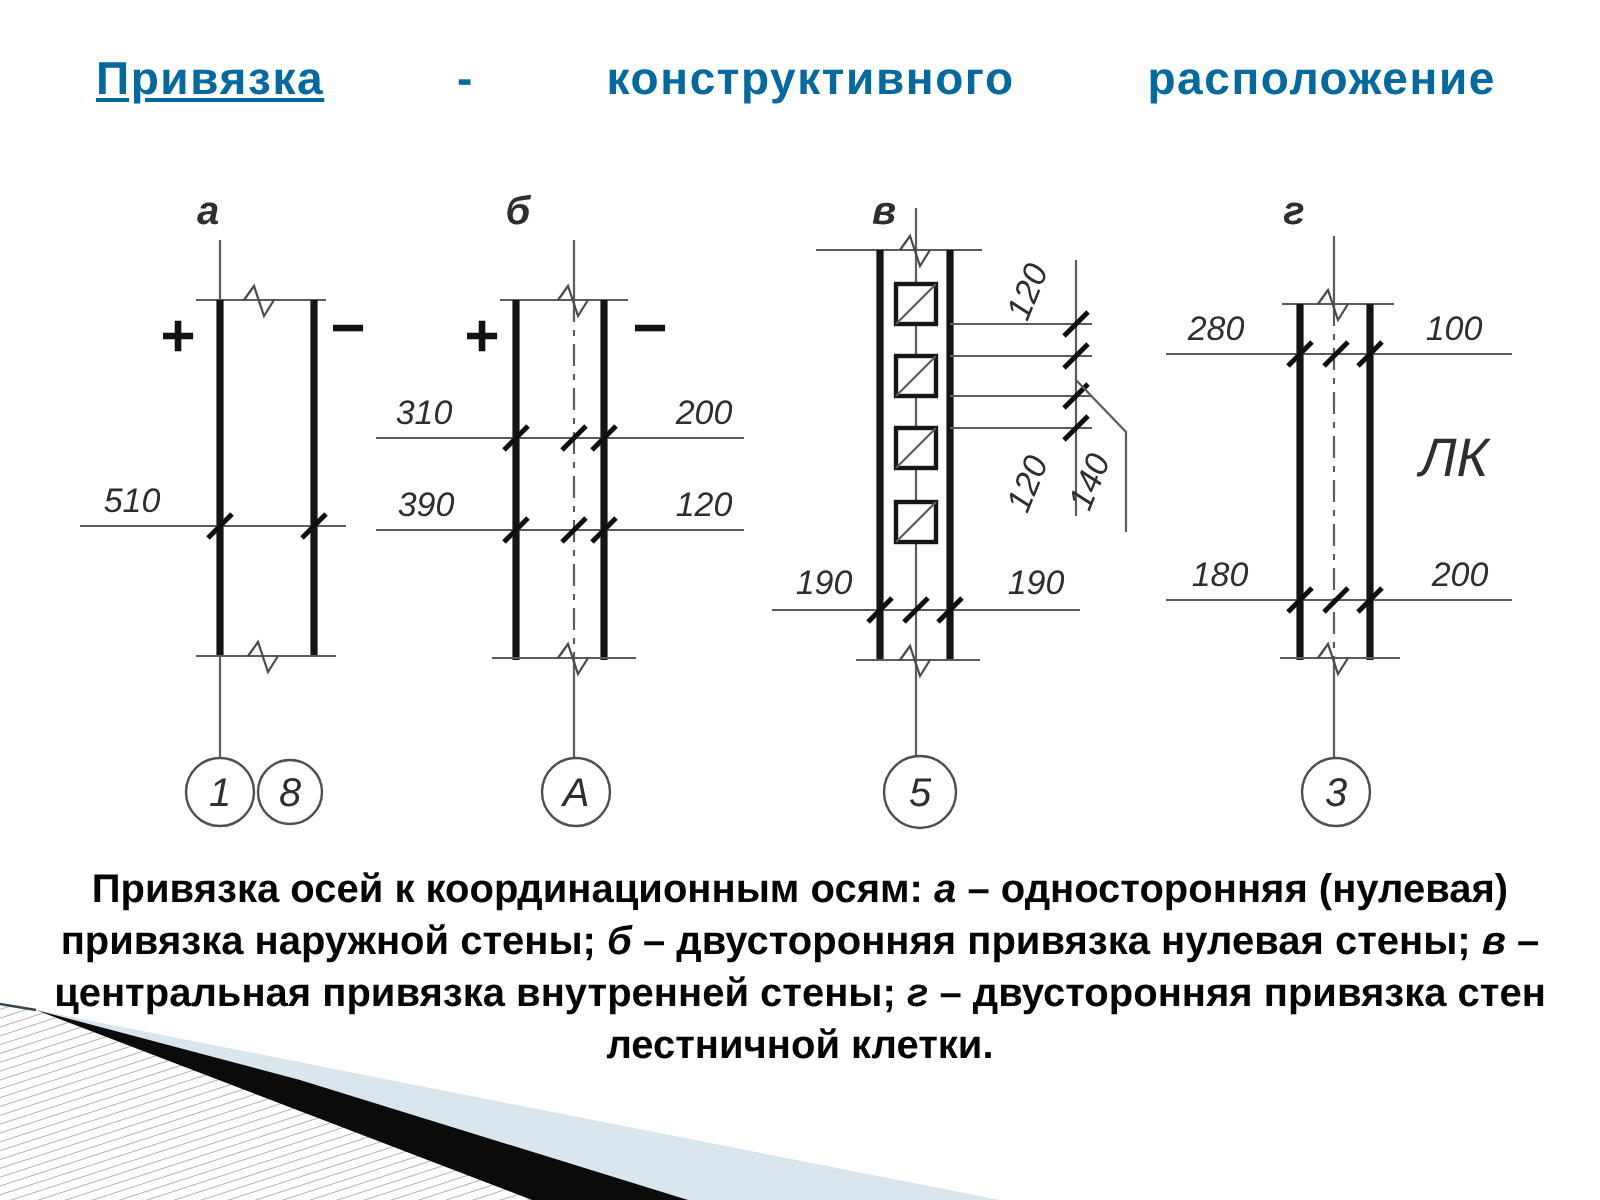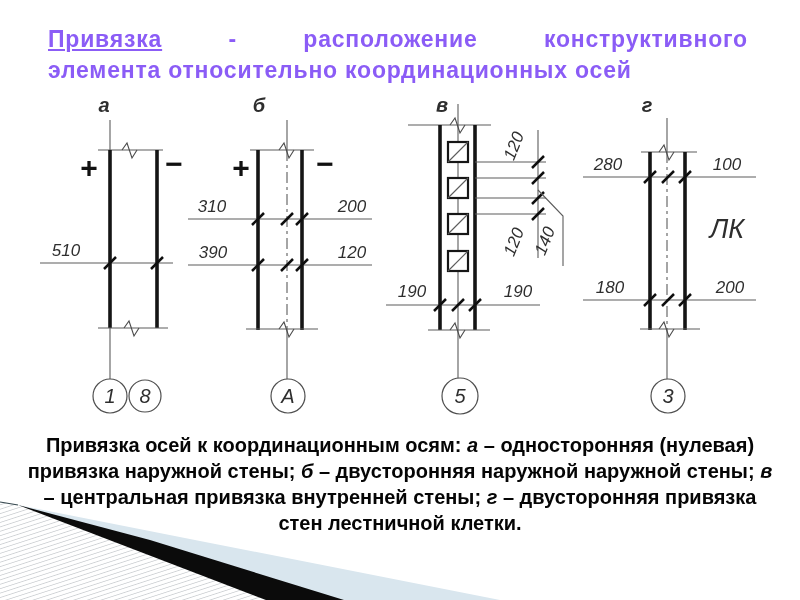--- a/index.html
+++ b/index.html
@@ -1,19 +1,19 @@
 <!DOCTYPE html>
 <html><head>
 <meta charset="utf-8">
 <style>
   html,body{margin:0;padding:0;background:#ffffff;}
   #stage{position:relative;width:800px;height:600px;background:#fff;overflow:hidden;
          font-family:"Liberation Sans",sans-serif;}
   
-  .title{position:absolute;left:48px;top:24px;width:700px;color:#8b5cf6;
+  .title{position:absolute;left:48px;top:24px;width:700px;color:#0369a1;
          font-weight:bold;font-size:23px;letter-spacing:0.8px;line-height:31px;}
   .title-line1{display:flex;justify-content:space-between;}
   .title-underline{text-decoration:underline;}
   
   .caption{position:absolute;left:22px;top:432px;width:756px;text-align:center;
            color:#050505;font-weight:bold;font-size:20px;line-height:26px;}
   .caption .it{font-style:italic;}
   
   #diagram{position:absolute;left:0;top:0;pointer-events:none;}
   .thin{stroke:#5c5c5c;stroke-width:1.1;fill:none;}
@@ -34,24 +34,23 @@
 </style>
 </head>
 <body>
 
 <div id="stage">
 
   <div class="title">
     <div class="title-line1">
       <span class="title-underline">Привязка</span>
       <span>-</span>
+      <span>конструктивного</span>
       <span>расположение</span>
-      <span>конструктивного</span>
     </div>
-    <div>элемента относительно координационных осей</div>
   </div>
 
   <svg id="diagram" width="800" height="600" viewBox="0 0 800 600" xmlns="http://www.w3.org/2000/svg">
 
     <g>
       <text x="104" y="112" text-anchor="middle" class="fig-label">а</text>
       <line x1="110" y1="120" x2="110" y2="379" class="thin"></line>
       <line x1="98" y1="150" x2="163" y2="150" class="thin"></line>
       <path d="M-8,0 L-3,-7 L2,8 L7,0" transform="translate(130,150)" class="zig"></path>
       <text x="89" y="178" text-anchor="middle" class="sign-text">+</text>
@@ -188,16 +187,16 @@
         <line x1="0" y1="0" x2="0" y2="4.2" stroke="#aeb3b8" stroke-width="1"></line>
       </pattern>
     </defs>
     <polygon points="0,2 18,5 268,100 0,100" fill="url(#hatch)"></polygon>
     <polygon points="18,5 200,41 500,100 300,100" fill="#d9e6ee"></polygon>
     <polygon points="18,5 150,40 344,100 266,100" fill="#0b0b0b"></polygon>
     <line x1="0" y1="2" x2="18" y2="5" stroke="#35474e" stroke-width="1.2"></line>
   </svg>
 
   <div class="caption">
-    <span>Привязка осей к координационным осям: </span><span class="it">а</span><span> – односторонняя (нулевая) привязка наружной стены; </span><span class="it">б</span><span> – двусторонняя наружной наружной стены; </span><span class="it">в</span><span> – центральная привязка внутренней стены; </span><span class="it">г</span><span> – двусторонняя привязка стен лестничной клетки.</span>
+    <span>Привязка осей к координационным осям: </span><span class="it">а</span><span> – односторонняя (нулевая) привязка наружной стены; </span><span class="it">б</span><span> – двусторонняя привязка нулевая стены; </span><span class="it">в</span><span> – центральная привязка внутренней стены; </span><span class="it">г</span><span> – двусторонняя привязка стен лестничной клетки.</span>
   </div>
 
 </div>
 
 </body></html>

